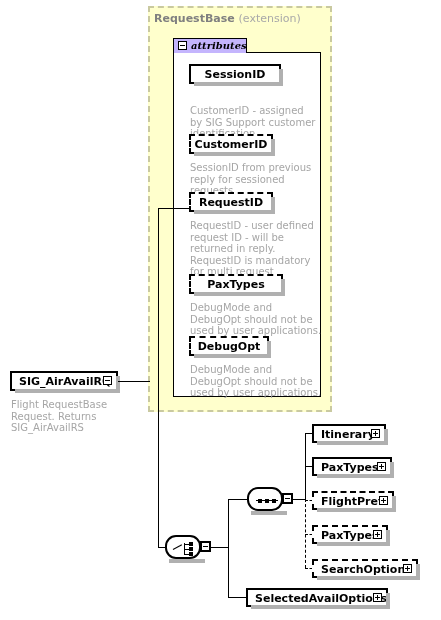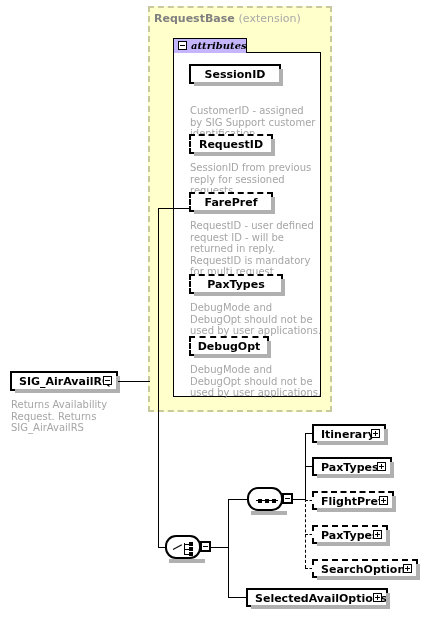--- a/index.html
+++ b/index.html
@@ -136,28 +136,28 @@
   </div>
 
   <div class="node" style="left:189px;top:64px;width:92px;height:20px;">
     <span class="nm">SessionID</span>
     <span class="shadow"></span>
     <span class="side-shadow"></span>
   </div>
   <div class="anno" style="left:190px;top:92px;width:128px;margin-top:13px;">CustomerID - assigned by SIG Support customer identification</div>
 
   <div class="node optional" style="left:189px;top:134px;width:84px;height:20px;">
+    <span class="nm">CustomerID</span>
+    <span class="shadow"></span>
+    <span class="side-shadow"></span>
+  </div>
+  <div class="anno" style="left:190px;top:162px;width:132px;">SessionID from previous reply for sessioned requests.</div>
+
+  <div class="node optional" style="left:189px;top:192px;width:84px;height:20px;">
     <span class="nm">RequestID</span>
-    <span class="shadow"></span>
-    <span class="side-shadow"></span>
-  </div>
-  <div class="anno" style="left:190px;top:162px;width:132px;">SessionID from previous reply for sessioned requests.</div>
-
-  <div class="node optional" style="left:189px;top:192px;width:84px;height:20px;">
-    <span class="nm">FarePref</span>
     <span class="shadow"></span>
     <span class="side-shadow"></span>
   </div>
   <div class="anno" style="left:190px;top:220px;width:134px;">RequestID - user defined request ID - will be returned in reply. RequestID is mandatory for multi request</div>
 
   <div class="node optional" style="left:189px;top:274px;width:94px;height:20px;">
     <span class="nm">PaxTypes</span>
     <span class="shadow"></span>
     <span class="side-shadow"></span>
   </div>
@@ -169,21 +169,21 @@
     <span class="side-shadow"></span>
   </div>
   <div class="anno" style="left:190px;top:364px;width:132px;">DebugMode and DebugOpt should not be used by user applications.</div>
 
   <div class="node has-toggle" style="left:10px;top:371px;width:108px;height:20px;">
     <span class="nm">SIG_AirAvailRQ</span>
     <span class="pm-box toggle"></span>
     <span class="shadow"></span>
     <span class="side-shadow"></span>
   </div>
-  <div class="anno" style="left:11px;top:399px;width:130px;">Returns Availability Request. Returns SIG_AirAvailRS</div>
+  <div class="anno" style="left:11px;top:399px;width:130px;">Flight RequestBase Request. Returns SIG_AirAvailRS</div>
 
   <div class="line-h" style="left:118px;top:381px;width:32px;"></div>
 
   <div class="line-v" style="left:158px;top:208px;height:339px;"></div>
   <div class="line-h" style="left:158px;top:208px;width:32px;"></div>
   <div class="line-h" style="left:158px;top:547px;width:7px;"></div>
 
   <div class="compositor" style="left:165px;top:535px;">
     <span class="hexshadow"></span>
     <span class="hex">

